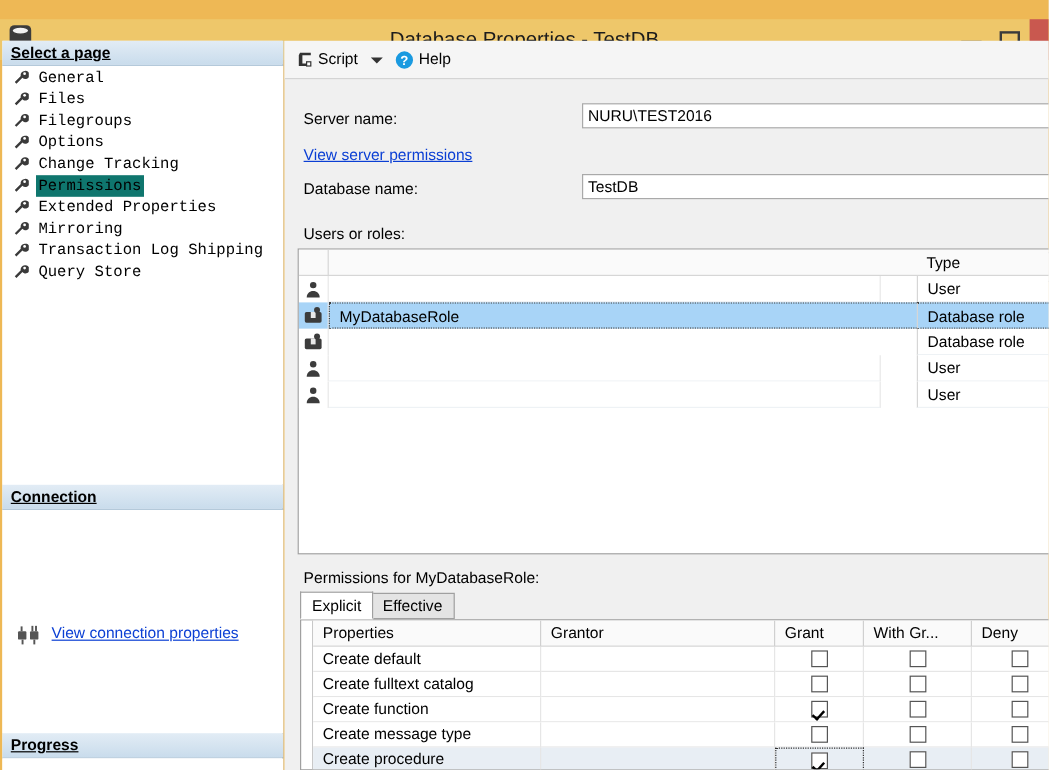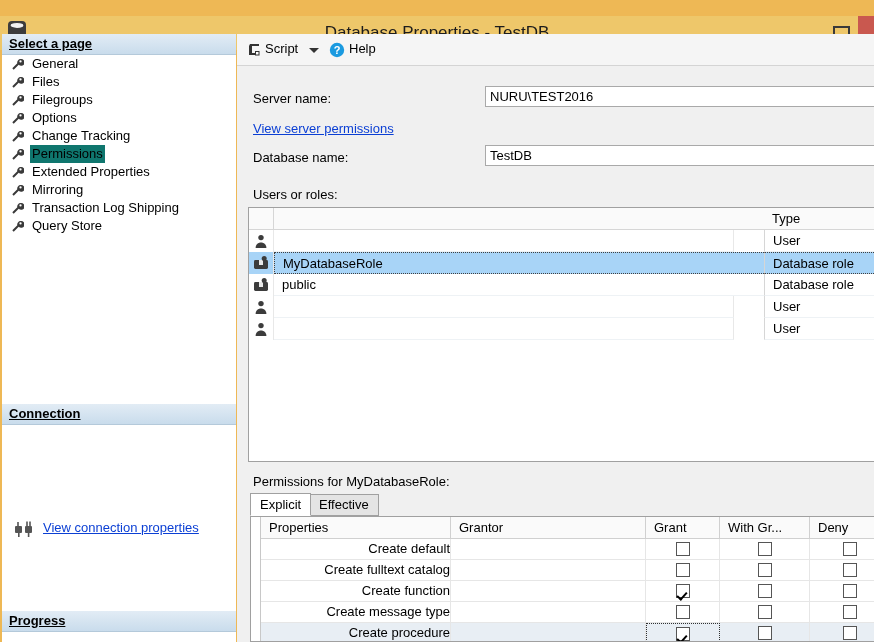--- a/index.html
+++ b/index.html
@@ -110,20 +110,21 @@
     height: 18px;
     line-height: 18px;
     padding-left: 28px;
     font-size: 13px;
     white-space: nowrap;
     cursor: default;
   }
   .page-item .label-box {
     display: inline-block;
     padding: 0 2px;
+    font-family: Liberation Mono, monospace;
   }
   .page-item.selected .label-box {
     background: #0f766e;
   }
   .wrench-icon {
     position: absolute;
     left: 9px; top: 3px;
     width: 13px; height: 13px;
   }
 
@@ -356,21 +357,21 @@
   .ph-grantor    { left: 190px; width: 195px; }
   .ph-grant      { left: 385px; width: 74px; }
   .ph-withgrant  { left: 459px; width: 90px; }
   .ph-deny       { left: 549px; width: 79px; border-right: none; }
 
   .pr { position: relative; height: 21px; background: #fff; }
   .pr.highlight { background: #e8eef4; }
   .pc { position: absolute; top: 0; height: 21px; line-height: 20px;
         font-size: 13px; border-right: 1px solid #e6e6e6;
         border-bottom: 1px solid #e6e6e6;
-        overflow: hidden; white-space: nowrap; text-align: right; }
+        overflow: hidden; white-space: nowrap; }
   .pc-permission { left: 0;    width: 190px; padding-left: 8px; }
   .pc-grantor    { left: 190px; width: 195px; }
   .pc-grant      { left: 385px; width: 74px; }
   .pc-withgrant  { left: 459px; width: 90px; }
   .pc-deny       { left: 549px; width: 79px; border-right: none; }
   .pc.focuscell  { border: 1px dotted #303030; }
 
   .cbox {
     position: absolute;
     left: 50%; top: 3px;
@@ -543,21 +544,20 @@
               <div class="ug-cell-type">Database role</div>
             </div>
             <div class="ug-row">
               <div class="ug-cell-icon">
                 <svg width="16" height="16" viewBox="0 0 16 16">
                   <rect x="1" y="5" width="14" height="9" rx="1.4" fill="#3c3c3c"></rect>
                   <rect x="6" y="5" width="4" height="5" fill="#e9e9e9"></rect>
                   <circle cx="11.2" cy="3.4" r="2.5" fill="#3c3c3c"></circle>
                 </svg>
               </div>
-              <div class="ug-cell-name">public</div>
               <div class="ug-cell-type">Database role</div>
             </div>
             <div class="ug-row partial">
               <div class="ug-cell-icon">
                 <svg width="16" height="16" viewBox="0 0 16 16">
                   <circle cx="8" cy="4.6" r="2.7" fill="#3c3c3c"></circle>
                   <path d="M2.6 15c0-3.2 2.4-5.4 5.4-5.4S13.4 11.8 13.4 15z" fill="#3c3c3c"></path>
                 </svg>
               </div>
               <div class="ug-cell-name"></div>

